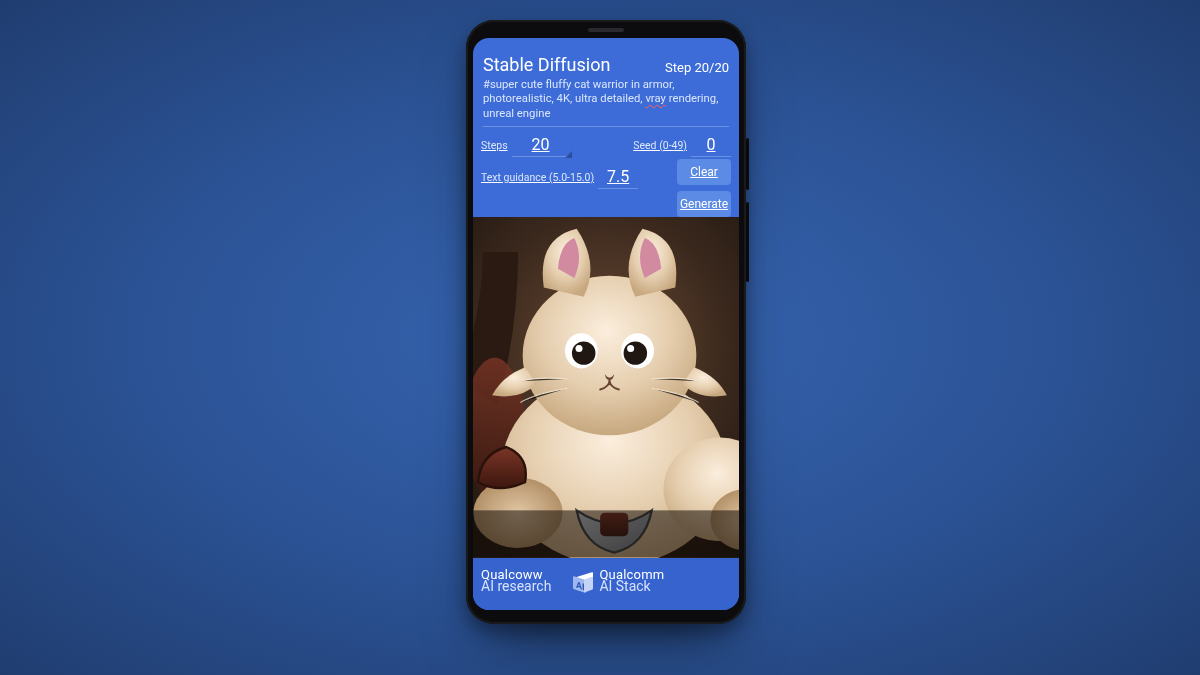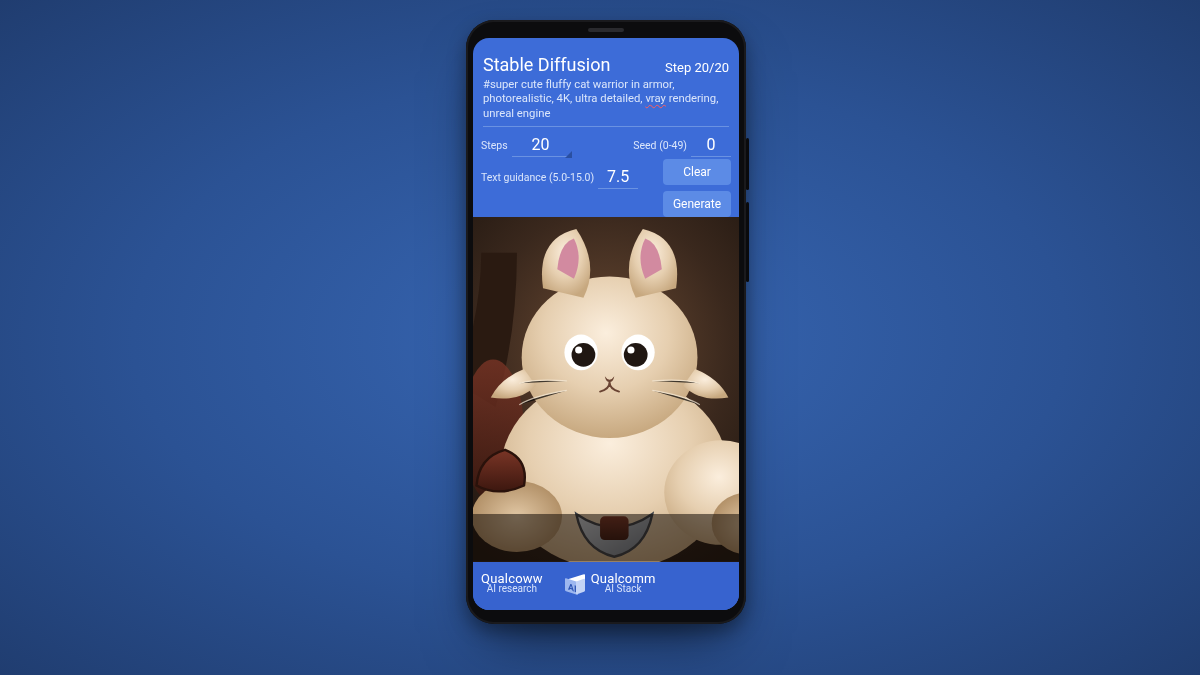--- a/index.html
+++ b/index.html
@@ -64,58 +64,58 @@
   .prompt{
     margin-top:3px; font-size:11.3px; line-height:1.28; color:var(--muted);
     border-bottom:1px solid var(--divider); padding-bottom:5px;
   }
   .prompt .squiggle{
     text-decoration: underline wavy #ff5d5d 1px;
     text-underline-offset:2px;
   }
 
   
-  .params{padding:4px 8px 0 8px;}
+  .params{padding:4px 8px 0 8px;text-decoration:underline;}
   .row{display:flex;align-items:center; gap:4px; margin-bottom:2px;}
   .lbl{font-size:10.5px; color:var(--muted); white-space:nowrap;}
   .ufield{
     min-width:54px; text-align:center; font-size:16px; color:#ffffff;
     border-bottom:1px solid var(--divider); padding:2px 2px;
     position:relative; flex:0 0 auto;
   }
   .ufield.sm{min-width:36px;}
   .spinner-tri{
     position:absolute; right:-2px; bottom:-2px; width:0;height:0;
     border-left:7px solid transparent; border-bottom:7px solid #2a4fa1;
   }
   .spacer{flex:1;}
   .btn{
     background:var(--btn); color:#fff; border-radius:4px;
-    width:68px; height:26px; display:flex;align-items:center;justify-content:center;
+    width:54px; height:26px; display:flex;align-items:center;justify-content:center;
     font-size:12px; cursor:pointer; user-select:none;
   }
   .btn + .btn{margin-top:6px;}
   .btn-col{display:flex;flex-direction:column;align-items:flex-end;}
 
   .params-grid{display:flex; gap:22px;}
   .pg-left{flex:1; display:flex;flex-direction:column; gap:6px;}
   .timer-line{font-size:14px; text-align:center; padding:6px 0 2px 30px;}
 
   
   .gen{flex:1; position:relative; background:#2e1f16; overflow:hidden;}
   .gen svg{position:absolute; inset:0; width:100%; height:100%;}
 
   
   .brandbar{
     background:#3763cf; padding:10px 8px 16px 8px;
     display:flex; align-items:center; gap:22px;
   }
   .brand{display:flex;align-items:center;gap:6px;}
   .brand .q{font-weight:400; font-size:13px; letter-spacing:.2px;}
-  .brand .sub{font-size:10px; color:#d6e2fb; margin-top:-2px;text-align:center;}
+  .brand .sub{font-size:14px; color:#d6e2fb; margin-top:-2px;}
   .brand-col{display:flex;flex-direction:column;line-height:1.05;}
   .ai-cube{
     width:20px;height:20px;position:relative; transform:translateY(1px);
   }
   .ai-cube .top{position:absolute;inset:0;background:#fff;transform:skewY(-18deg) scaleY(.5) translateY(-4px);border-radius:2px;}
   .ai-cube .front{position:absolute;left:0;top:6px;width:13px;height:13px;background:#9db7ef;transform:skewY(18deg);border-radius:1px;}
   .ai-cube .side{position:absolute;right:0;top:6px;width:9px;height:13px;background:#c4d4f6;transform:skewY(-18deg);border-radius:1px;}
   .ai-cube .glyph{position:absolute;left:3px;top:9px;font-size:9px;font-weight:700;color:#2e55b4;transform:skewY(18deg);}
 </style>
 </head>

